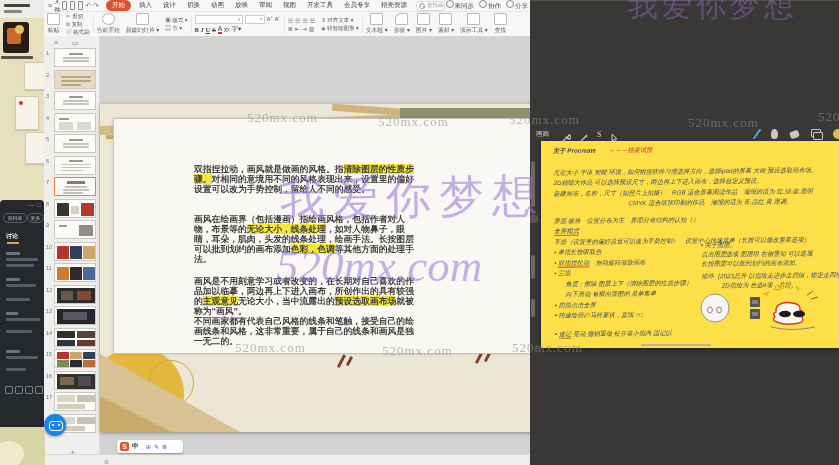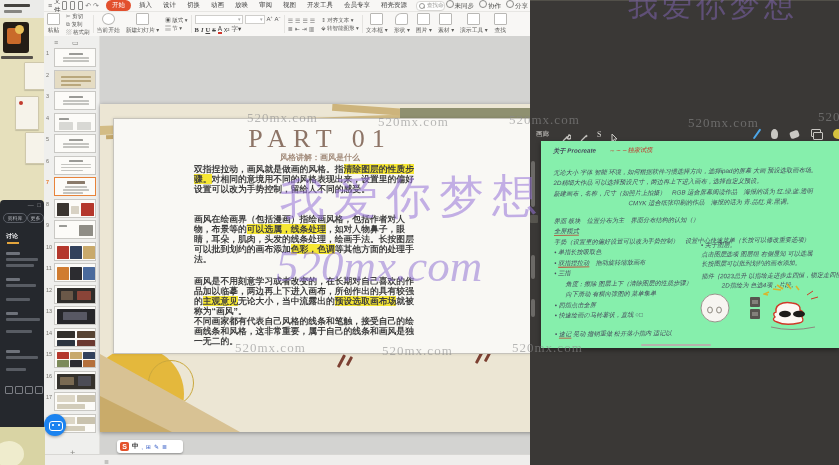--- a/index.html
+++ b/index.html
@@ -110,21 +110,21 @@
   .pc-right{margin-left:auto;display:flex;align-items:center;}
   .brush-slash{width:2.2px;height:12px;background:#4da6e8;transform:rotate(35deg);border-radius:1px;margin:0 7px;}
   .smudge{width:7px;height:10px;background:#c9c7c3;border-radius:50% 50% 45% 45%;margin:0 6px;}
   .eraser{width:9px;height:7px;background:#c9c7c3;border-radius:2px;transform:rotate(-20deg);margin:0 6px;}
   .layers{position:relative;width:10px;height:10px;margin:0 6px;}
   .layers i{position:absolute;width:8px;height:6px;border:1px solid #c9c7c3;border-radius:1px;}
   .layers i:first-child{left:0;top:0;} .layers i:last-child{left:2px;top:3px;background:#3a3836;}
   .colordot{width:10px;height:10px;border-radius:50%;background:#d6c23e;margin-left:6px;margin-right:-4px;}
   .pc-side{position:absolute;left:1px;width:4px;background:#6b6966;border-radius:2px;}
   .pc-sq{position:absolute;left:0;width:8px;height:8px;background:#57554f;border-radius:1px;}
-  .pc-canvas{position:absolute;left:11px;top:140px;width:298px;height:207px;background:#86efac;box-shadow:0 2px 5px rgba(0,0,0,.4);}
+  .pc-canvas{position:absolute;left:11px;top:140px;width:298px;height:207px;background:#fde047;box-shadow:0 2px 5px rgba(0,0,0,.4);}
   .cscroll{position:absolute;left:100px;top:203px;width:70px;height:2px;background:#b5b2ad;border-radius:1px;}
   .notes{position:absolute;left:12px;top:5px;width:362px;transform:scale(.78) rotate(-.6deg);transform-origin:0 0;
     font-size:8px;line-height:13.5px;color:#464b5c;font-style:italic;}
   .notes-title-row{margin-bottom:14px;}
   .nt{font-weight:bold;}
   .nbadge{color:#c2372a;margin-left:14px;}
   .hline{white-space:nowrap;overflow:hidden;}
   .hline .bu{margin-right:2px;}
   .redu{border-bottom:1.2px solid #c2372a;}
   .notes-right{position:absolute;left:160px;top:100px;width:200px;transform:scale(.78) rotate(-.6deg);transform-origin:0 0;
@@ -453,25 +453,23 @@
         <div class="olive"></div>
         <div class="ycirc"></div>
         <div class="yring"></div>
         <div class="wedge"></div>
         <div class="wedge2"></div>
         <span class="tick" style="left:240px;top:250px;transform:rotate(28deg);"></span>
         <span class="tick" style="left:248px;top:252px;transform:rotate(28deg);height:10px;"></span>
         <span class="tick" style="left:378px;top:246px;transform:rotate(28deg);"></span>
         <span class="tick" style="left:386px;top:248px;transform:rotate(28deg);height:10px;"></span>
         <div class="card"></div>
-        <div class="s-title">PART 01</div>
-        <div class="s-sub">风格讲解：画风是什么</div>
         <div class="s-body">
             <p class="p1"><span>双指捏拉动，画风就是做画的风格。指</span><span class="hl">清除图层的性质步骤。</span><span>对相同的意境用不同的风格表现出来，设置里的偏好设置可以改为手势控制，留给人不同的感受。</span></p>
-            <p class="p2"><span>画风在绘画界（包括漫画）指绘画风格，包括作者对人物，布景等的</span><span class="hl">可以选属，线条处理</span><span>，如对人物鼻子，眼睛，耳朵，肌肉，头发的线条处理，绘画手法。长按图层可以批到划约的画布添加</span><span class="hl">色彩，色调</span><span>等其他方面的处理手法。</span></p>
+            <p class="p2"><span>画风在绘画界（包括漫画）指绘画风格，包括作者对人物，布景等的</span><span class="hl">无论大小，线条处理</span><span>，如对人物鼻子，眼睛，耳朵，肌肉，头发的线条处理，绘画手法。长按图层可以批到划约的画布添加</span><span class="hl">色彩，色调</span><span>等其他方面的处理手法。</span></p>
             <p class="p3"><span>画风是不用刻意学习或者改变的，在长期对自己喜欢的作品加以临摹，两边再上下进入画布，所创作出的具有较强的</span><span class="hl">主观意见</span><span>无论大小，当中流露出的</span><span class="hl">预设选取画布场</span><span>就被称为“画风”。</span><br><span>不同画家都有代表自己风格的线条和笔触，接受自己的绘画线条和风格，这非常重要，属于自己的线条和画风是独一无二的。</span></p>
           </div>
       </div>
     </div>
 
     <div class="ime">
       <span class="slogo">S</span>
       <span class="gd">中</span>
       <span class="g">‚</span>
       <span class="g">⊞</span>

